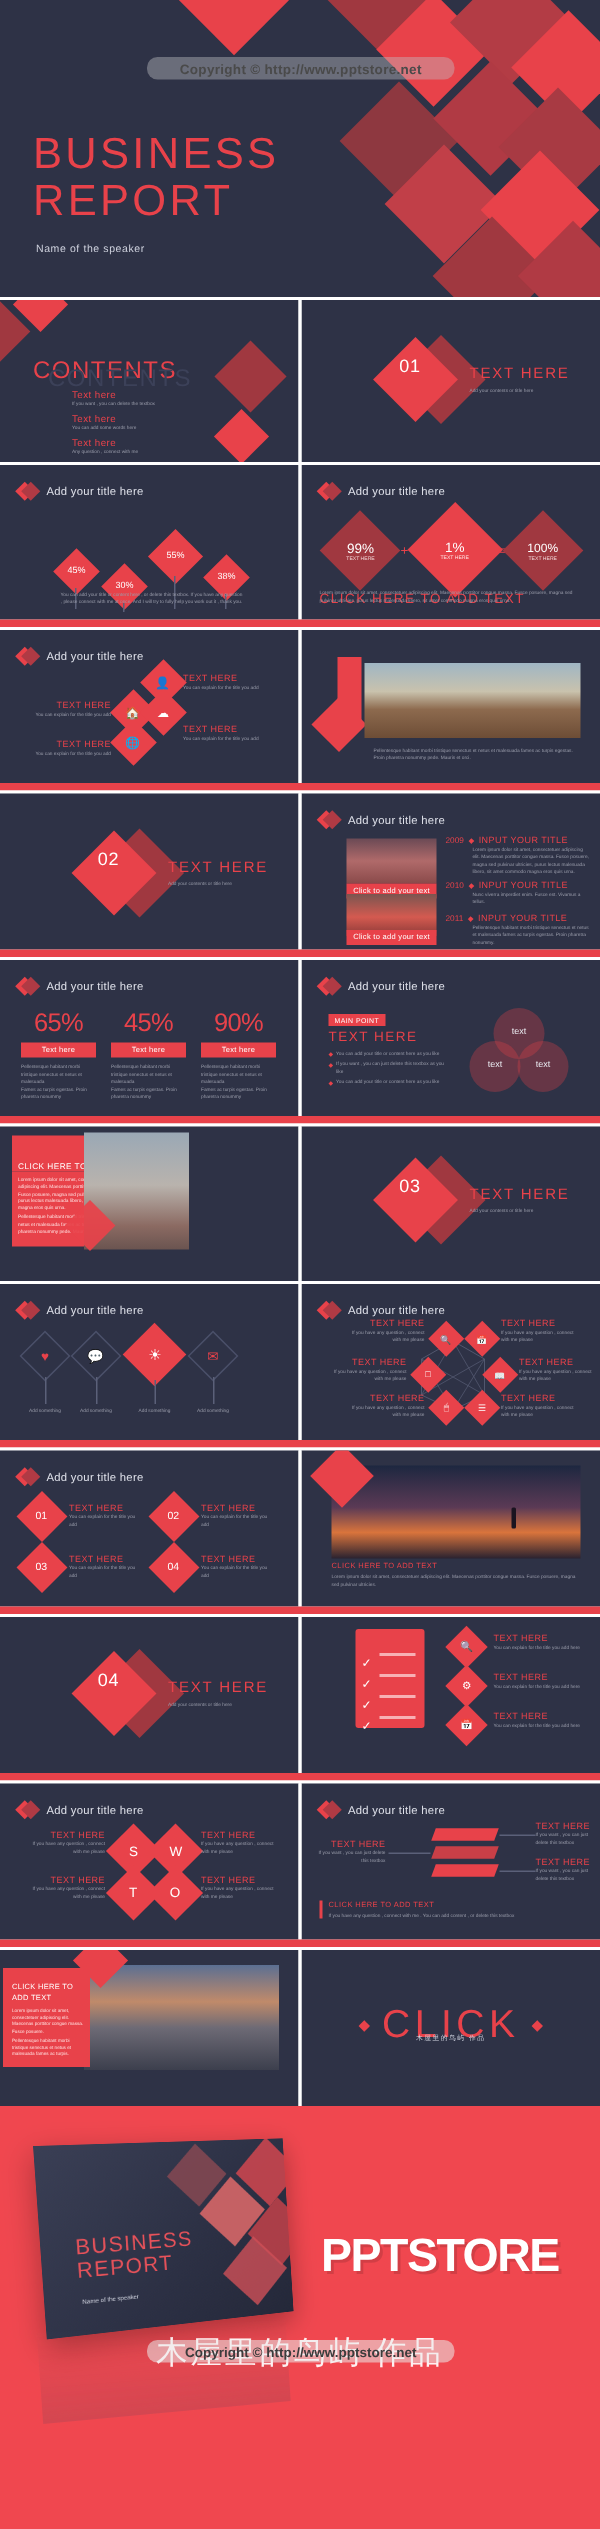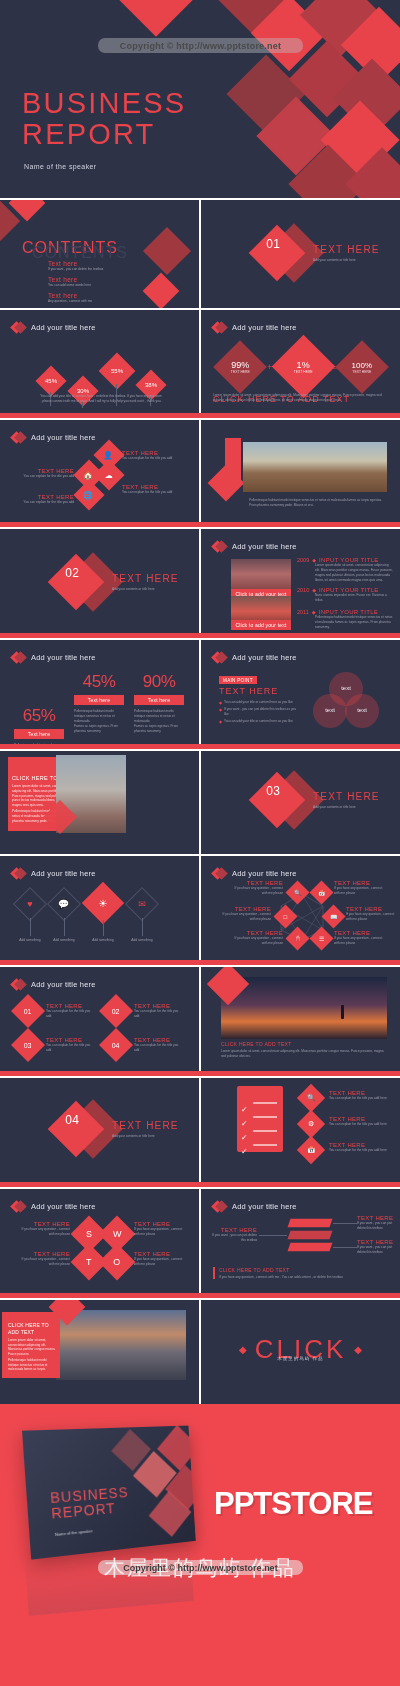--- a/index.html
+++ b/index.html
@@ -337,21 +337,21 @@
 
   <div class="redbar" style="top:633px;"></div>
   <div class="gutterh" style="top:638px;"></div>
 
   <div class="slide halfL" style="top:640px;height:104px;">
     <div class="slidehdr">
       <div class="hdr-dia"></div>
       <div class="hdr-dia b"></div>
       <div class="hdr-txt">Add your title here</div>
     </div>
-    <div style="position:absolute;left:14px;top:32px;width:50px;text-align:center;margin-top:34px;">
+    <div style="position:absolute;left:14px;top:32px;width:50px;text-align:center;">
       <div class="pctbig">65%</div>
       <div class="btnred" style="margin-top:3px;">Text here</div>
       <div class="tiny2" style="margin-top:4px;text-align:left;">Pellentesque habitant morbi tristique senectus et netus et malesuada</div>
       <div class="tiny2" style="text-align:left;">Fames ac turpis egestas. Proin pharetra nonummy</div>
     </div>
     <div style="position:absolute;left:74px;top:32px;width:50px;text-align:center;">
       <div class="pctbig">45%</div>
       <div class="btnred" style="margin-top:3px;">Text here</div>
       <div class="tiny2" style="margin-top:4px;text-align:left;">Pellentesque habitant morbi tristique senectus et netus et malesuada</div>
       <div class="tiny2" style="text-align:left;">Fames ac turpis egestas. Proin pharetra nonummy</div>

